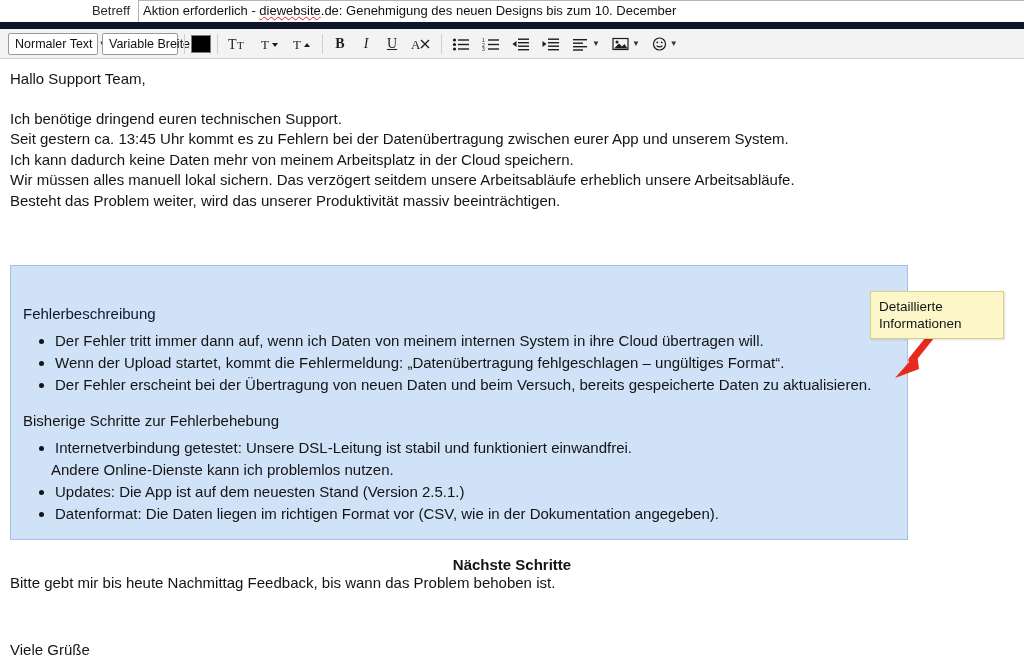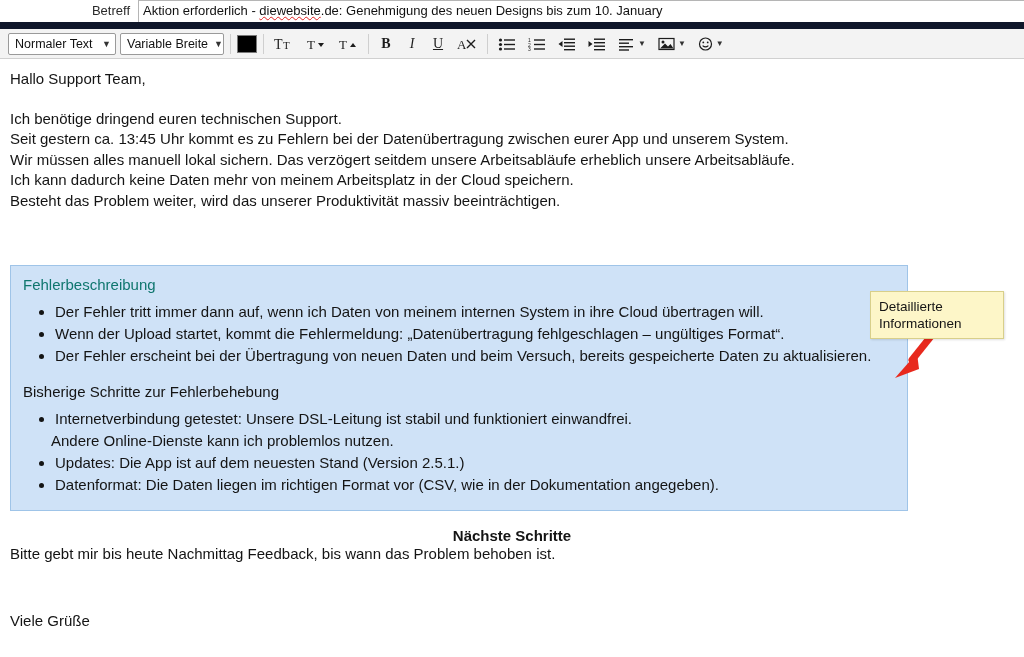--- a/index.html
+++ b/index.html
@@ -78,22 +78,22 @@
     padding: 0 4px 0 6px;
     box-sizing: border-box;
     color: #111;
     white-space: nowrap;
   }
   .combo .caret {
     margin-left: 6px;
     font-size: 9px;
     color: #333;
   }
-  .combo-style { width: 108px; }
-  .combo-width { width: 104px; }
+  .combo-style { width: 90px; }
+  .combo-width { width: 76px; }
 
   .tb-sep {
     width: 1px;
     height: 20px;
     background: #cfcfcf;
     margin: 0 2px;
   }
 
   .color-swatch {
     width: 20px;
@@ -152,22 +152,23 @@
   .highlight-box {
     margin-top: 8px;
     width: 898px;
     background: #cfe2f7;
     border: 1px solid #9fc4e8;
     box-sizing: border-box;
     padding: 10px 12px 14px 12px;
   }
   .hb-title {
     font-size: 15px;
-    color: #0f766e;
+    color: #0f172a;
     margin-bottom: 8px;
+    margin-top: 29px;
   }
   .hb-list {
     margin: 0 0 0 6px;
     padding-left: 26px;
     list-style: disc;
   }
   .hb-list li {
     line-height: 22px;
     font-size: 15px;
     color: #141414;
@@ -205,21 +206,21 @@
 
   
   .footer-block { margin-top: 16px; }
   .bold-line { font-weight: bold; font-size: 15px; color: #141414; text-align: center; }
 </style>
 </head>
 <body>
 
 <div class="subject-bar">
   <div class="subject-label">Betreff</div>
-  <div class="subject-field"><span>Aktion erforderlich - </span><span class="u-red">diewebsite</span><span>.de: Genehmigung des neuen Designs bis zum 10. January</span></div>
+  <div class="subject-field"><span>Aktion erforderlich - </span><span class="u-red">diewebsite</span><span>.de: Genehmigung des neuen Designs bis zum 10. December</span></div>
 </div>
 
 <div class="toolbar">
 
   <div class="combo combo-style">
     <span>Normaler Text</span>
     <span class="caret">▼</span>
   </div>
 
   <div class="combo combo-width">
@@ -341,22 +342,22 @@
   </div>
 </div>
 
 <div class="body-area">
 
   <div class="p-line">Hallo Support Team,</div>
   <div class="spacer-10"></div>
 
   <div class="p-line">Ich benötige dringend euren technischen Support.</div>
   <div class="p-line">Seit gestern ca. 13:45 Uhr kommt es zu Fehlern bei der <span class="sp-err">Datenübertragung</span> zwischen eurer App und unserem System.</div>
+  <div class="p-line">Ich kann dadurch keine Daten mehr von meinem Arbeitsplatz in der <span class="sp-err">Cloud</span> speichern.</div>
   <div class="p-line">Wir müssen alles manuell lokal sichern. Das verzögert seitdem unsere <span class="sp-err">Arbeitsabläufe</span> erheblich unsere <span class="sp-err">Arbeitsabläufe</span>.</div>
-  <div class="p-line">Ich kann dadurch keine Daten mehr von meinem Arbeitsplatz in der <span class="sp-err">Cloud</span> speichern.</div>
   <div class="p-line">Besteht das Problem weiter, wird das unserer Produktivität massiv beeinträchtigen.</div>
 
   <div class="spacer-big"></div>
 
   <div class="highlight-box">
     <div class="hb-title">Fehlerbeschreibung</div>
 
     <ul class="hb-list">
       <li>Der Fehler tritt immer dann auf, wenn ich Daten von meinem internen System in ihre <span class="sp-err">Cloud</span> übertragen will.</li>
       <li>Wenn der Upload startet, kommt die Fehlermeldung: „<span class="sp-err">Datenübertragung</span> fehlgeschlagen – ungültiges Format“.</li>

